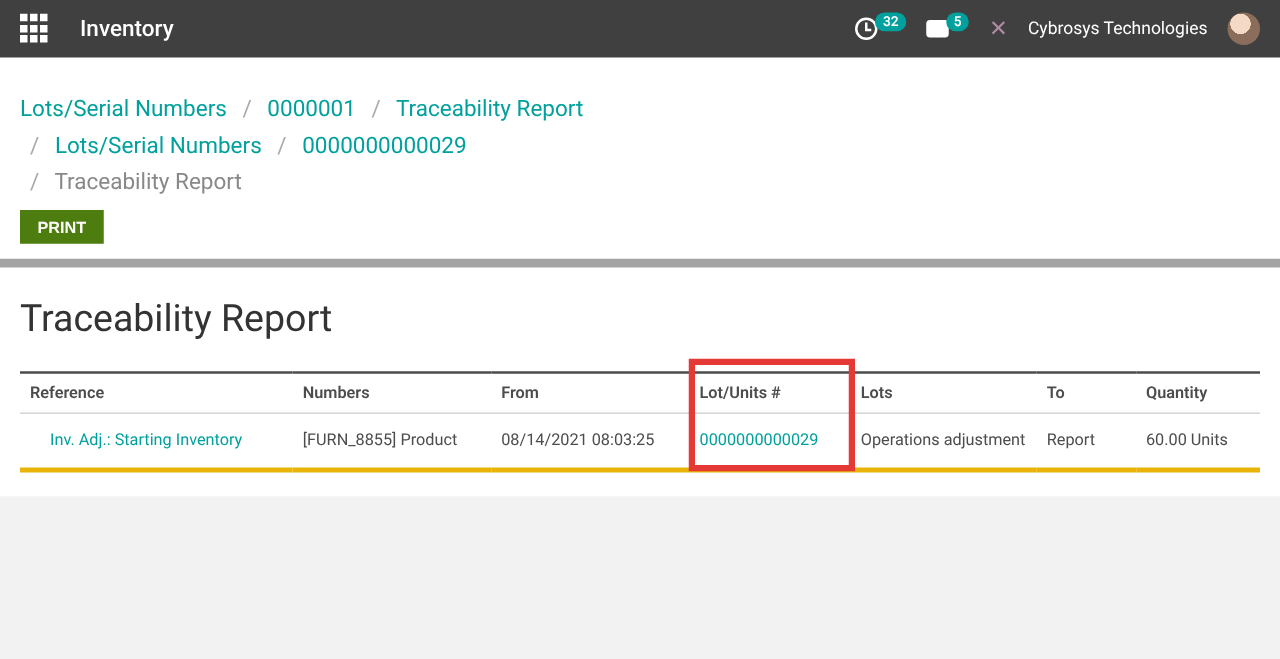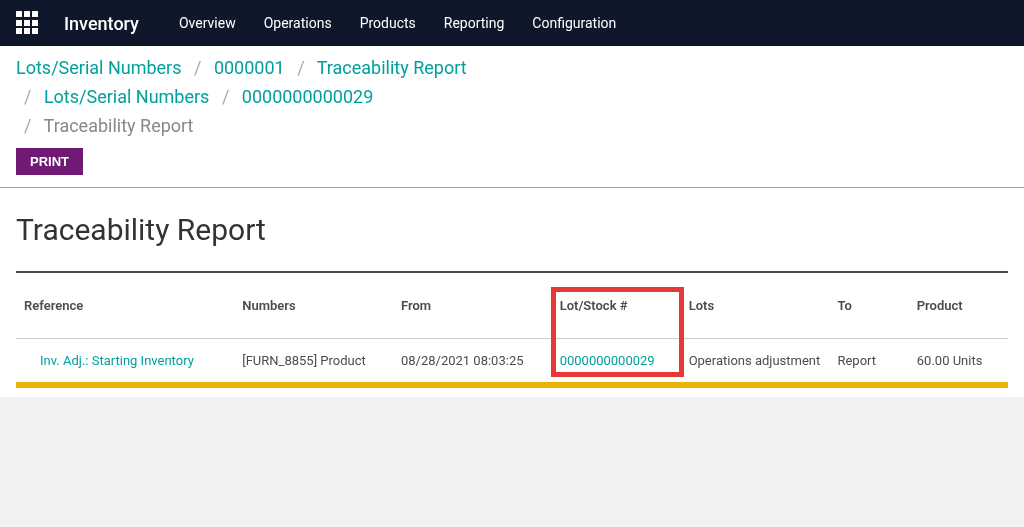--- a/index.html
+++ b/index.html
@@ -1,53 +1,53 @@
 <!DOCTYPE html>
 <html><head>
 <meta charset="utf-8">
 <style>
   * { box-sizing: border-box; margin: 0; padding: 0; }
   body { font-family: -apple-system, BlinkMacSystemFont, "Segoe UI", Roboto, "Helvetica Neue", Arial, sans-serif; font-size: 14px; color: #4c4c4c; background: #fff; width: 1024px; height: 527px; overflow: hidden; }
   
   
-  .topnav { background: #0f172a; color: #fff; height: 46px; display: flex; align-items: center; padding: 0 16px; }
+  .topnav { background: #404040; color: #fff; height: 46px; display: flex; align-items: center; padding: 0 16px; }
   .apps-btn { width: 24px; height: 24px; display: flex; flex-wrap: wrap; gap: 2px; cursor: pointer; margin-right: 24px; }
   .apps-btn span { width: 6px; height: 6px; background: #fff; }
   .brand { font-size: 18px; font-weight: 500; margin-right: 40px; }
   .nav-menu { display: flex; gap: 28px; font-size: 14px; }
   .nav-menu div { cursor: pointer; }
   .spacer { flex: 1; }
   .nav-right { display: flex; align-items: center; gap: 16px; }
   .activity-badge { position: relative; display: flex; align-items: center; cursor: pointer; }
   .badge-count { background: #00a09d; color: #fff; font-size: 11px; font-weight: 600; padding: 1px 6px; border-radius: 10px; margin-left: -2px; position: relative; top: -6px; }
   .clock-icon { width: 18px; height: 18px; border: 2px solid #fff; border-radius: 50%; position: relative; }
   .clock-icon::after { content: ""; position: absolute; width: 2px; height: 6px; background: #fff; left: 6px; top: 2px; }
   .clock-icon::before { content: ""; position: absolute; width: 5px; height: 2px; background: #fff; left: 6px; top: 7px; }
   .chat-icon { width: 18px; height: 14px; background: #fff; border-radius: 3px; position: relative; }
   .chat-icon::after { content: ""; position: absolute; bottom: -4px; left: 5px; border: 4px solid transparent; border-top-color: #fff; }
   .x-icon { color: #b08aa5; font-size: 18px; cursor: pointer; }
   .company { font-size: 14px; cursor: pointer; }
   .avatar { width: 26px; height: 26px; border-radius: 50%; background: radial-gradient(circle at 40% 35%, #f4d9c6 35%, #8a6d5a 36%); cursor: pointer; }
   
   
-  .breadcrumb-area { padding: 8px 16px 12px 16px; border-bottom: 1px solid #a3a3a3; }
+  .breadcrumb-area { padding: 28px 16px 12px 16px; border-bottom: 7px solid #a3a3a3; }
   .breadcrumbs { font-size: 18px; line-height: 1.6; color: #888; }
   .breadcrumbs .crumb-link { color: #00a09d; cursor: pointer; }
   .breadcrumbs .sep { color: #aaa; margin: 0 8px; }
   .breadcrumbs .crumb-text { color: #888; }
-  .print-btn { margin-top: 8px; background: #701a75; color: #fff; border: none; padding: 6px 14px; font-size: 13px; font-weight: 600; cursor: pointer; text-transform: uppercase; }
+  .print-btn { margin-top: 8px; background: #4d7c0f; color: #fff; border: none; padding: 6px 14px; font-size: 13px; font-weight: 600; cursor: pointer; text-transform: uppercase; }
   
   
   .content { padding: 24px 16px; }
   .content-inner { background: #fff; }
   .page-title { font-size: 30px; font-weight: 400; color: #333; margin-bottom: 24px; }
   
   table.traceability { width: 100%; border-collapse: collapse; }
-  table.traceability thead th { text-align: left; font-weight: 600; font-size: 13px; color: #4c4c4c; padding: 25px 8px; border-top: 2px solid #4c4c4c; border-bottom: 1px solid #ccc; }
-  table.traceability tbody td { padding: 14px 8px; font-size: 13px; color: #4c4c4c; border-bottom: 6px solid #eab308; }
+  table.traceability thead th { text-align: left; font-weight: 600; font-size: 13px; color: #4c4c4c; padding: 8px 8px; border-top: 2px solid #4c4c4c; border-bottom: 1px solid #ccc; }
+  table.traceability tbody td { padding: 14px 8px; font-size: 13px; color: #4c4c4c; border-bottom: 4px solid #eab308; }
   table.traceability tbody td .indent { padding-left: 16px; }
   .link-cell { color: #00a09d; cursor: pointer; }
   
   .highlight-box { position: absolute; border: 5px solid #e53935; pointer-events: none; }
   
   .footer-grey { position: absolute; bottom: 0; left: 0; right: 0; height: 130px; background: #f2f2f2; z-index: -1; }
 </style>
 </head>
 <body>
 
@@ -57,28 +57,34 @@
       <span></span>
       <span></span>
     <span></span>
       <span></span>
       <span></span>
     <span></span>
       <span></span>
       <span></span>
   </div>
   <div class="brand">Inventory</div>
-  <div class="nav-menu">
-    <div>Overview</div>
-    <div>Operations</div>
-    <div>Products</div>
-    <div>Reporting</div>
-    <div>Configuration</div>
+  <div class="spacer"></div>
+  <div class="nav-right">
+    <div class="activity-badge">
+      <div class="clock-icon"></div>
+      <div class="badge-count">32</div>
+    </div>
+    <div class="activity-badge">
+      <div class="chat-icon"></div>
+      <div class="badge-count">5</div>
+    </div>
+    <div class="x-icon">✕</div>
+    <div class="company">Cybrosys Technologies</div>
+    <div class="avatar"></div>
   </div>
-  <div class="spacer"></div>
 </div>
 
 <div class="breadcrumb-area">
   <div class="breadcrumbs">
     <span class="crumb-link">Lots/Serial Numbers</span>
     <span class="sep">/</span>
     <span class="crumb-link">0000001</span>
     <span class="sep">/</span>
     <span class="crumb-link">Traceability Report</span>
     <br>
@@ -95,31 +101,31 @@
 
 <div class="content">
   <div class="content-inner">
     <h1 class="page-title">Traceability Report</h1>
     <table class="traceability">
       <thead>
         <tr>
           <th style="width:22%">Reference</th>
           <th style="width:16%">Numbers</th>
           <th style="width:16%">From</th>
-          <th style="width:13%">Lot/Stock #</th>
+          <th style="width:13%">Lot/Units #</th>
           <th style="width:15%">Lots</th>
           <th style="width:8%">To</th>
-          <th style="width:10%">Product</th>
+          <th style="width:10%">Quantity</th>
         </tr>
       </thead>
       <tbody>
         <tr>
           <td><span class="indent link-cell">Inv. Adj.: Starting Inventory</span></td>
           <td>[FURN_8855] Product</td>
-          <td>08/28/2021 08:03:25</td>
+          <td>08/14/2021 08:03:25</td>
           <td><span class="link-cell">0000000000029</span></td>
           <td>Operations adjustment</td>
           <td>Report</td>
           <td>60.00 Units</td>
         </tr>
       </tbody>
     </table>
   </div>
 </div>
 

